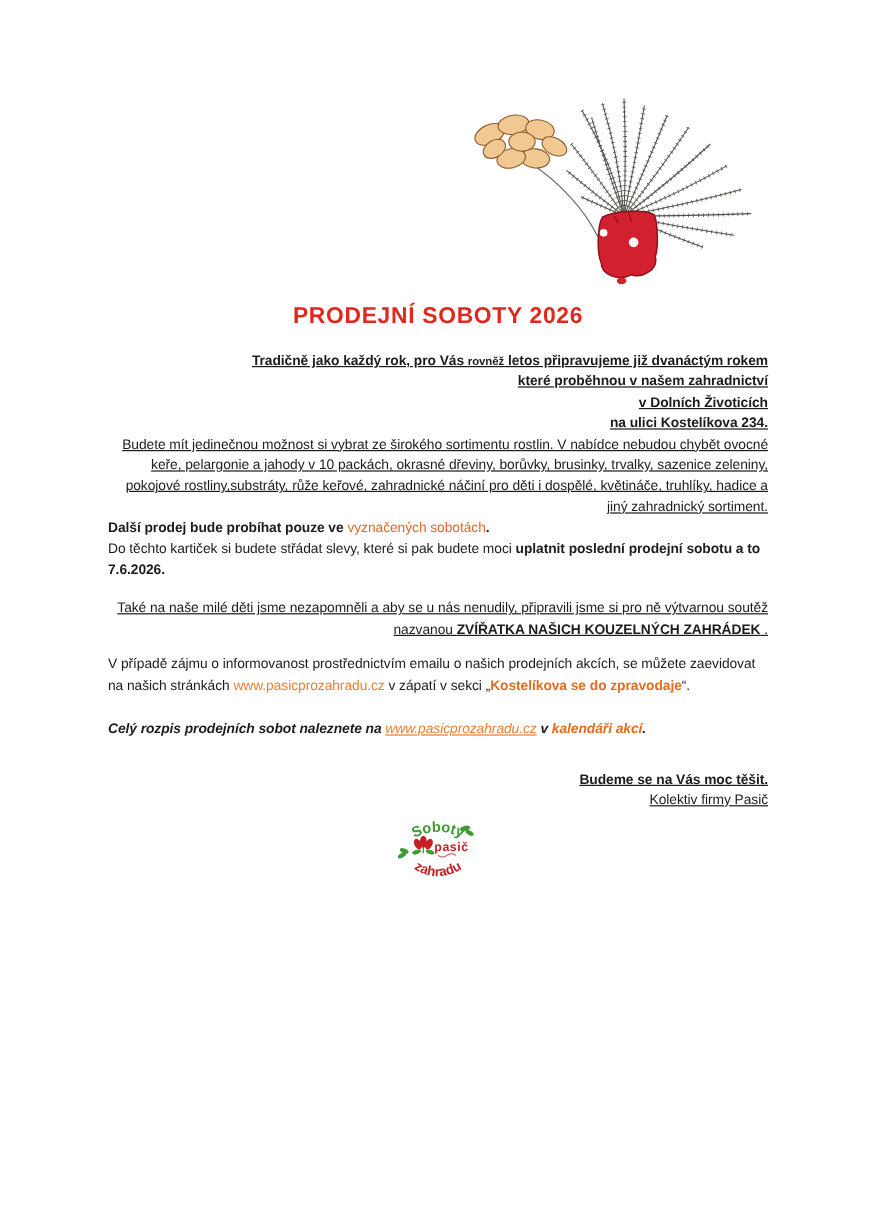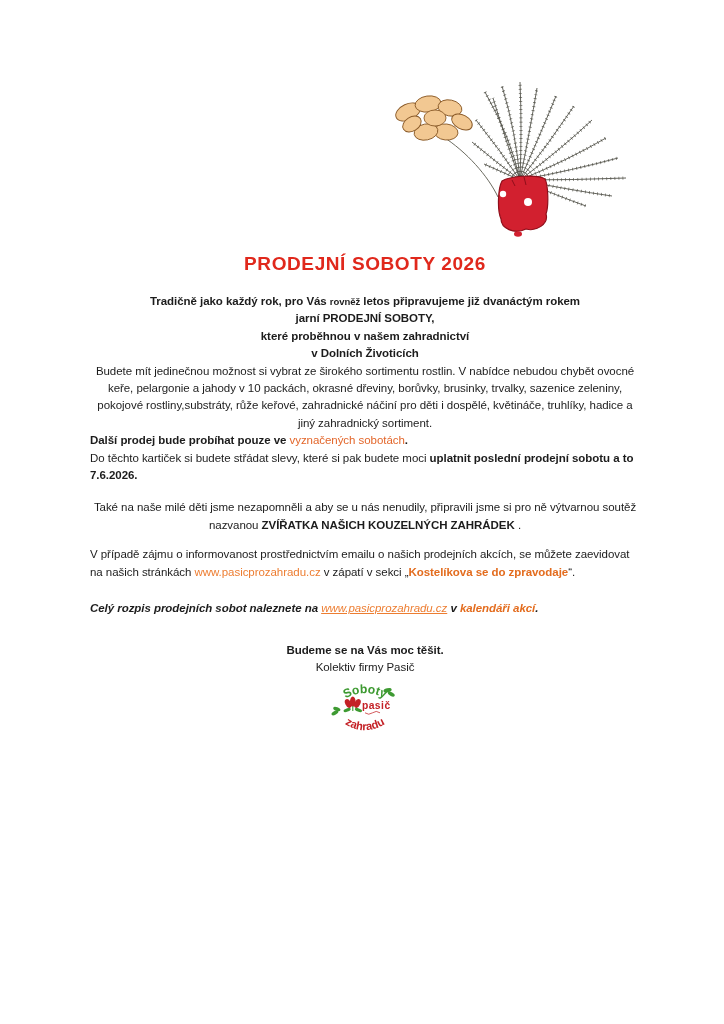--- a/index.html
+++ b/index.html
@@ -6,21 +6,21 @@
   html,body{margin:0;padding:0;background:#ffffff;}
   .page{
     position:relative;width:724px;height:1024px;background:#ffffff;overflow:hidden;
     font-family:"Liberation Sans",sans-serif;color:#1c1c1c;
   }
   .illustration{position:absolute;left:372px;top:80px;width:262px;height:162px;}
   .content{position:absolute;left:0;top:0;width:724px;box-sizing:border-box;
     padding:252px 84px 0 90px;font-size:11.5px;line-height:17.4px;letter-spacing:-0.05px;}
   .title{margin:0 0 17px 0;text-align:center;color:#E0281C;font-size:19px;
     font-weight:bold;letter-spacing:0.6px;line-height:24px;}
-  .center{text-align:center;}
+  .center{text-align:right;text-decoration:underline;}
   .b{font-weight:bold;}
   .small{font-size:9.5px;font-weight:bold;}
   p,.blk{margin:0;}
   .orange{color:#E3662A;}
   .orange-b{color:#E36C1E;font-weight:bold;}
   .link{color:#ED7D31;text-decoration:underline;cursor:pointer;}
   .link-plain{color:#ED7D31;}
   .mt-s{margin-top:9px;}
   .mt-m{margin-top:15px;}
   .mt-n{margin-top:12px;}
@@ -121,23 +121,23 @@
       <ellipse cx="146" cy="154" rx="4" ry="2.8" fill="#D2202F"></ellipse>
     </g>
   </svg>
 
   <div class="content">
 
     <h1 class="title">PRODEJNÍ SOBOTY 2026</h1>
 
     <div class="center b">
       <div class="blk"><span>Tradičně jako každý rok, pro Vás </span><span class="small">rovněž</span><span> letos připravujeme již dvanáctým rokem</span></div>
-      <div class="blk">jarní PRODEJNÍ SOBOTY,</div>
       <div class="blk">které proběhnou v našem zahradnictví</div>
       <div class="blk">v Dolních Životicích</div>
+      <div class="blk">na ulici Kostelíkova 234.</div>
     </div>
 
     <p class="center">Budete mít jedinečnou možnost si vybrat ze širokého sortimentu rostlin. V nabídce nebudou chybět ovocné keře, pelargonie a jahody v 10 packách, okrasné dřeviny, borůvky, brusinky, trvalky, sazenice zeleniny, pokojové rostliny,substráty, růže keřové, zahradnické náčiní pro děti i dospělé, květináče, truhlíky, hadice a jiný zahradnický sortiment.</p>
 
 
     <div>
       <div class="blk"><span class="b">Další prodej bude probíhat pouze ve </span><span class="orange">vyznačených sobotách</span><span class="b">.</span></div>
       <div class="blk"><span>Do těchto kartiček si budete střádat slevy, které si pak budete moci </span><span class="b">uplatnit poslední prodejní sobotu a to 7.6.2026.</span></div>
     </div>
 

